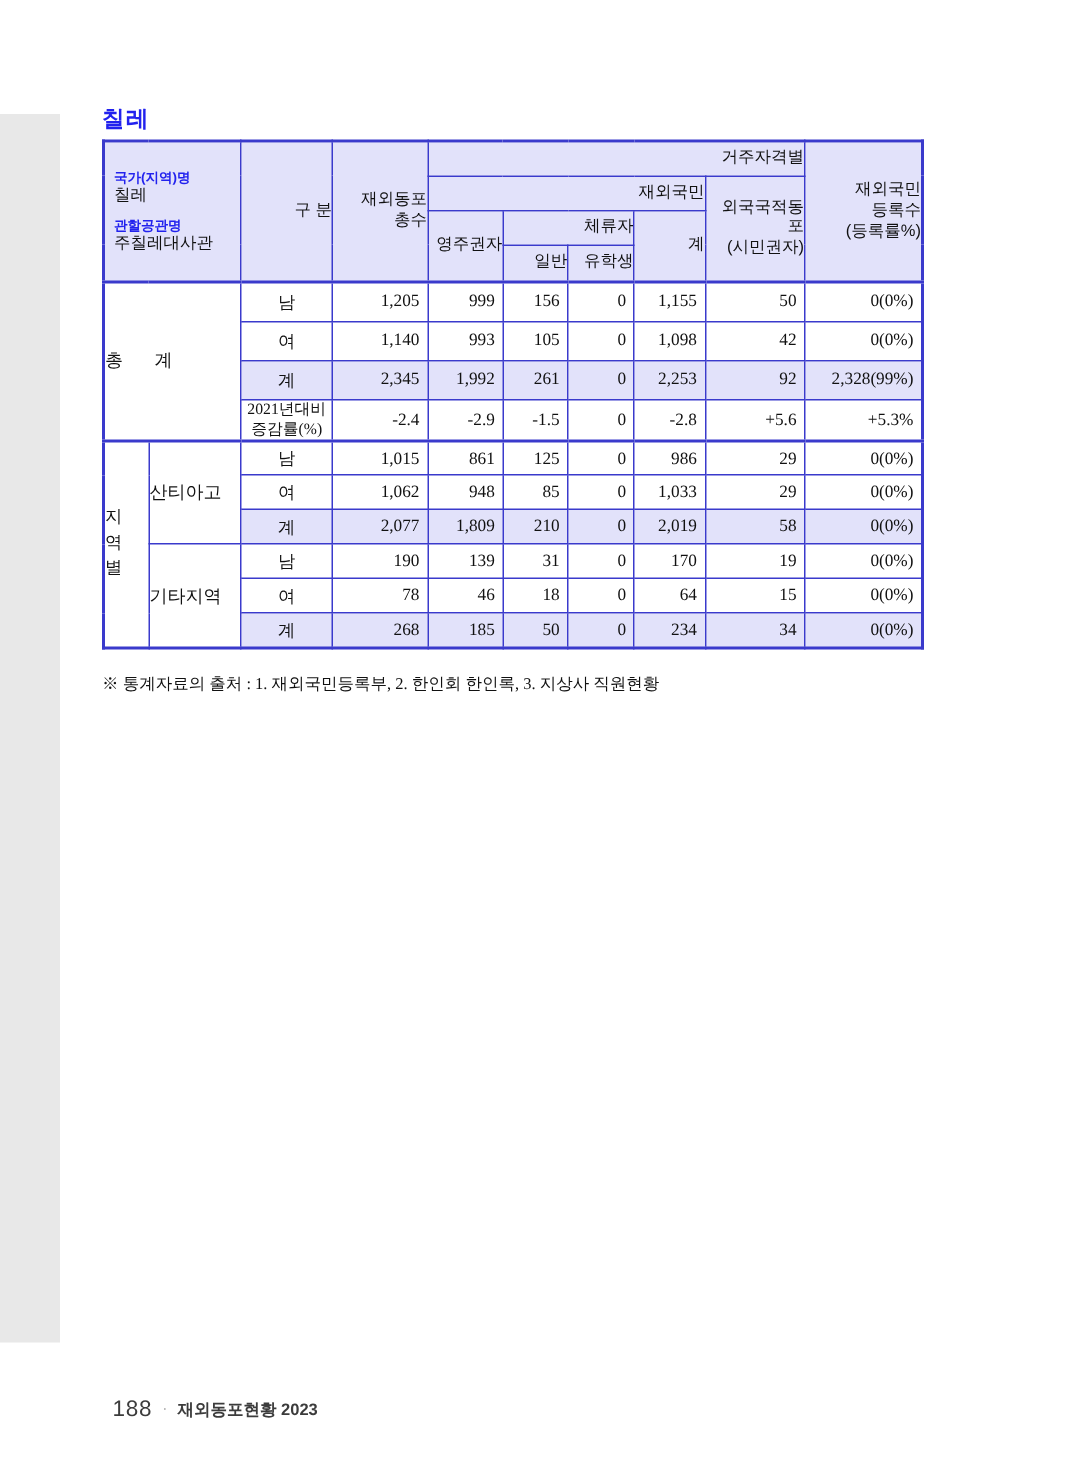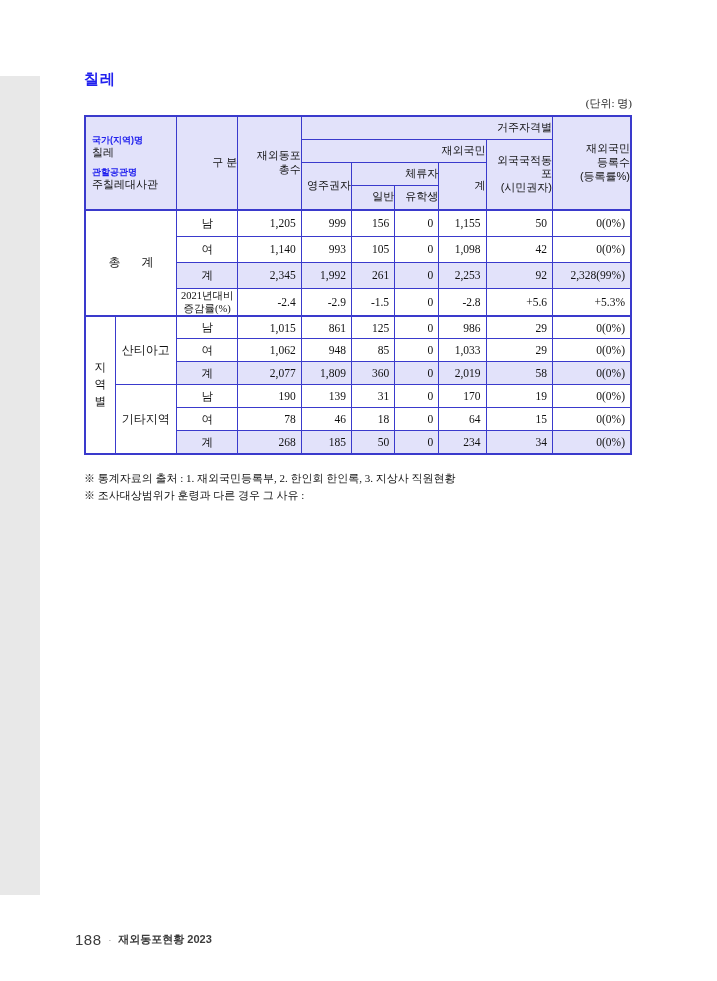--- a/index.html
+++ b/index.html
@@ -7,21 +7,21 @@
     --line:#3a3acc;
     --lav:#e2e2fa;
     --strip:#e8e8e8;
   }
   *{margin:0;padding:0;box-sizing:border-box;}
   html,body{width:717px;height:981px;background:#ffffff;overflow:hidden;}
   body{font-family:"Liberation Sans",sans-serif;color:#111;position:relative;}
 
   .left-strip{position:absolute;left:0;top:76px;width:40px;height:819px;background:var(--strip);}
 
-  .content{position:absolute;left:84px;top:70px;width:548px;}
+  .content{position:absolute;left:68px;top:70px;width:548px;}
 
   .page-title{color:var(--blue);font-size:15px;font-weight:bold;letter-spacing:1px;}
 
   .unit-note{margin-top:7px;text-align:right;font-family:"Liberation Serif",serif;font-size:11px;color:#222;}
 
   table{border-collapse:collapse;table-layout:fixed;width:548px;margin-top:4px;
         border:2px solid var(--line);}
   col.cA1{width:30px}col.cA2{width:61px}col.cB{width:61px}col.cC{width:63px}
   col.cD{width:50px}col.cE{width:43px}col.cF{width:44px}col.cG{width:47px}
   col.cH{width:66px}col.cI{width:78px}
@@ -42,21 +42,21 @@
   tr.section-start td{border-top:2px solid var(--line);}
   tr.hl td{background:var(--lav);}
 
   .pre{white-space:pre-line;}
   .info{text-align:left;padding:5px 6px;line-height:1.15;}
   .info .small-blue{color:var(--blue);font-size:9px;font-weight:bold;}
   .info .val{font-size:11px;color:#111;margin:1px 0 8px 0;}
   .info .val:last-child{margin-bottom:0;}
 
   td.lab{text-align:center;font-family:"Liberation Serif",serif;font-size:11.5px;}
-  td.grp{text-align:center;font-family:"Liberation Serif",serif;font-size:12px;background:#fff;}
+  td.grp{text-align:left;font-family:"Liberation Serif",serif;font-size:12px;background:#fff;}
   td.grp-total{word-spacing:18px;}
   td.vert{line-height:1.5;font-size:11.5px;}
   td.num{text-align:right;padding-right:5px;font-family:"Liberation Serif",serif;font-size:11.5px;}
   td.small-lab{font-size:10.5px;text-align:center;line-height:1.25;font-family:"Liberation Serif",serif;}
 
   .footnotes{margin-top:15px;font-family:"Liberation Serif",serif;font-size:11px;line-height:17px;color:#111;}
 
   .page-footer{position:absolute;left:75px;top:931px;display:flex;align-items:center;gap:7px;}
   .page-footer .pg{font-size:15px;color:#3c3c3c;letter-spacing:0.5px;}
   .page-footer .dot{color:#9a9a9a;font-size:10px;}
@@ -64,21 +64,20 @@
 </style>
 </head>
 <body>
 
 <div class="left-strip"></div>
 
 <div class="content">
 
   <div class="page-title">칠레</div>
 
-  <div class="unit-note">(단위: 명)</div>
 
   <table>
     <colgroup>
       <col class="cA1">
         <col class="cA2">
         <col class="cB">
         <col class="cC">
         <col class="cD">
       <col class="cE">
         <col class="cF">
@@ -181,21 +180,21 @@
         <td class="num">85</td>
         <td class="num">0</td>
         <td class="num">1,033</td>
         <td class="num">29</td>
         <td class="num">0(0%)</td>
       </tr>
       <tr class="hl thin">
         <td class="lab">계</td>
         <td class="num">2,077</td>
         <td class="num">1,809</td>
-        <td class="num">360</td>
+        <td class="num">210</td>
         <td class="num">0</td>
         <td class="num">2,019</td>
         <td class="num">58</td>
         <td class="num">0(0%)</td>
       </tr>
       <tr class="thin">
         <td class="grp" rowspan="3">기타지역</td>
         <td class="lab">남</td>
         <td class="num">190</td>
         <td class="num">139</td>
@@ -223,21 +222,20 @@
         <td class="num">0</td>
         <td class="num">234</td>
         <td class="num">34</td>
         <td class="num">0(0%)</td>
       </tr>
     </tbody>
   </table>
 
   <div class="footnotes">
     <div>※ 통계자료의 출처 : 1. 재외국민등록부, 2. 한인회 한인록, 3. 지상사 직원현황</div>
-    <div>※ 조사대상범위가 훈령과 다른 경우 그 사유 :</div>
   </div>
 
 </div>
 
 <div class="page-footer">
   <span class="pg">188</span>
   <span class="dot">∙</span>
   <span class="bk">재외동포현황 2023</span>
 </div>
 

